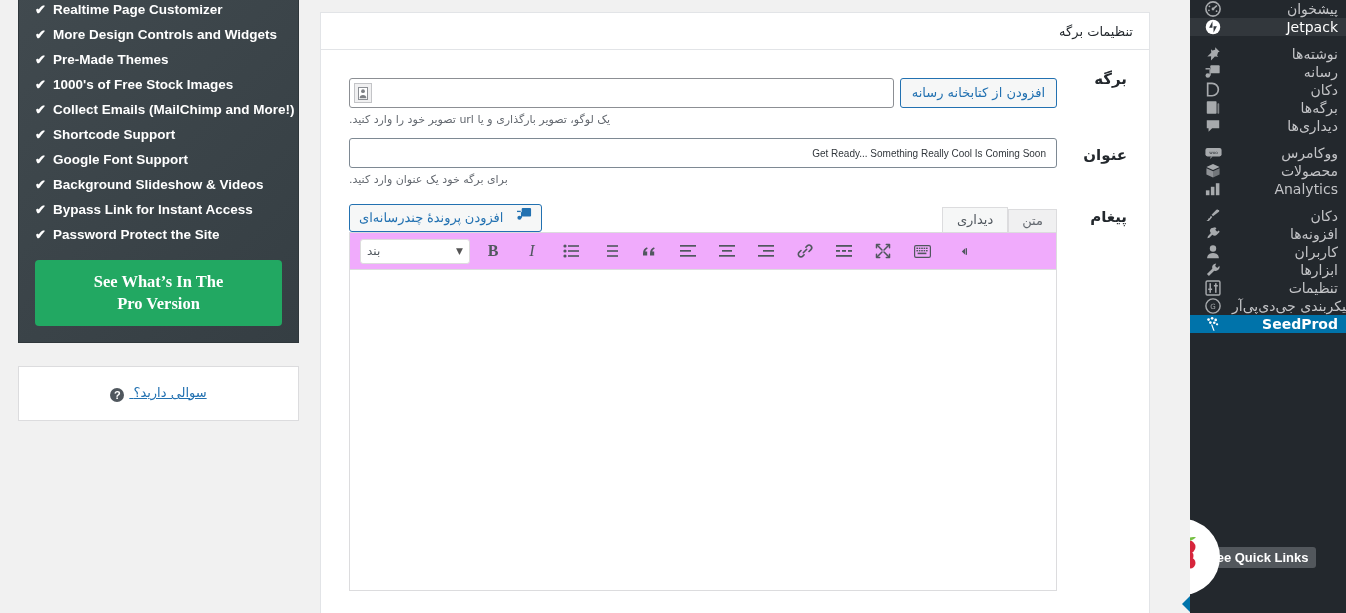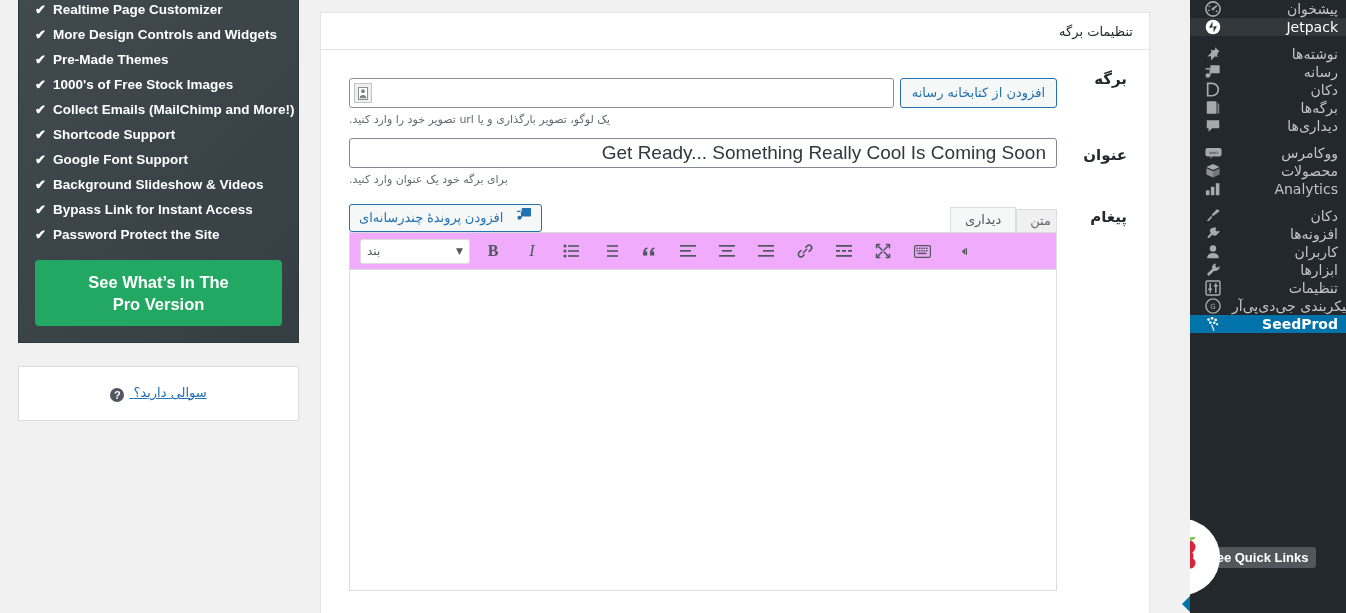--- a/index.html
+++ b/index.html
@@ -122,21 +122,21 @@
     white-space: nowrap;
   }
   .promo-list li .ck { color: #fff; margin-right: 7px; font-size: 13px; }
   .promo-btn {
     display: block;
     margin-top: 13px;
     background: #22a862;
     border: none;
     border-radius: 4px;
     color: #fff;
-    font-family: Liberation Sans, sans-serif;
+    font-family: Liberation Serif, serif;
     font-weight: bold;
     font-size: 16.5px;
     line-height: 22px;
     text-align: center;
     padding: 11px 6px;
     width: 100%;
     cursor: pointer;
     direction: ltr;
   }
   .help-box {
@@ -256,21 +256,21 @@
   }
   .hint-right { text-align: left; }
 
   .title-input {
     width: 100%;
     height: 30px;
     border: 1px solid #7e8993;
     border-radius: 3px;
     background: #fff;
     padding: 0 10px;
-    font-size: 19px;
+    font-size: 10px;
     color: #32373c;
     text-align: right;
     direction: ltr;
     font-family: "Liberation Sans", sans-serif;
   }
 
   
   .editor-row { padding: 14px 16px 0 16px; display: flex; direction: rtl; }
   .editor-wrap { flex: 1; padding-left: 12px; position: relative; }
 
@@ -297,21 +297,21 @@
     gap: 14px;
     white-space: nowrap;
   }
   .ed-tabs { display: flex; flex-direction: row-reverse; align-items: flex-end; height: 26px; }
   .ed-tab {
     border: 1px solid #dcdcde;
     border-bottom: none;
     background: #f0f0f1;
     color: #646970;
     font-size: 13px;
-    padding: 3px 5px 4px 13px;
+    padding: 3px 13px 4px 13px;
     cursor: pointer;
     margin-left: 0;
   }
   .ed-tab.active {
     background: #f6f7f7;
     color: #50575e;
     border-color: #dcdcde;
     position: relative;
     z-index: 2;
     padding: 4px 14px 5px 14px;

